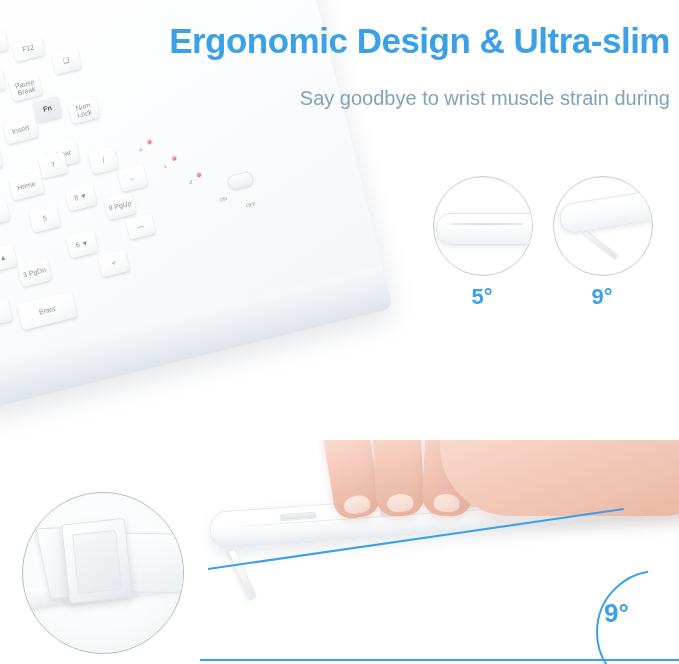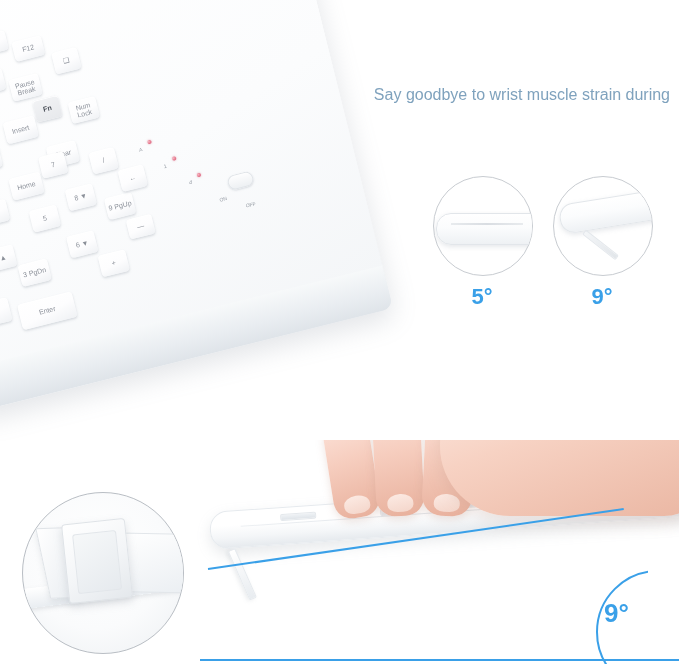--- a/index.html
+++ b/index.html
@@ -19,21 +19,21 @@
     font-size:35px;
     font-weight:bold;
     letter-spacing:-0.5px;
     color:#3aa0e8;
     line-height:1.08;
     white-space:nowrap;
   }
   .subtitle{
     position:absolute;left:280px;top:84px;width:390px;
     text-align:right;
-    font-size:16px;
+    font-size:20px;
     line-height:1.42;
     color:#7fa2bd;
   }
   .subtitle span{display:block;}
 
   
   .kb-photo{
     position:absolute;left:-70px;top:-40px;width:470px;height:480px;
     transform:rotate(-14deg);
     transform-origin:50% 50%;
@@ -274,20 +274,21 @@
           <div class="led-ico" style="left: 242px; top: 204px;">1</div>
           <div class="led" style="left: 272px; top: 222px;"></div>
           <div class="led-ico" style="left: 262px; top: 226px;">↺</div>
           <div class="switch" style="left: 300px; top: 232px;"></div>
           <div class="switch-lbl" style="left: 288px; top: 250px;">ON</div>
           <div class="switch-lbl" style="left: 312px; top: 262px;">OFF</div>
         </div>
     </div>
   </div>
 
+  <div class="headline">Ergonomic Design &amp; Ultra-slim</div>
   <div class="subtitle">
     <span>Say goodbye to wrist muscle strain during</span>
   </div>
 
   <div class="angle-circle ac-5">
     <div class="profile-flat"></div>
   </div>
   <div class="angle-label al-5">5°</div>
 
   <div class="angle-circle ac-9">

